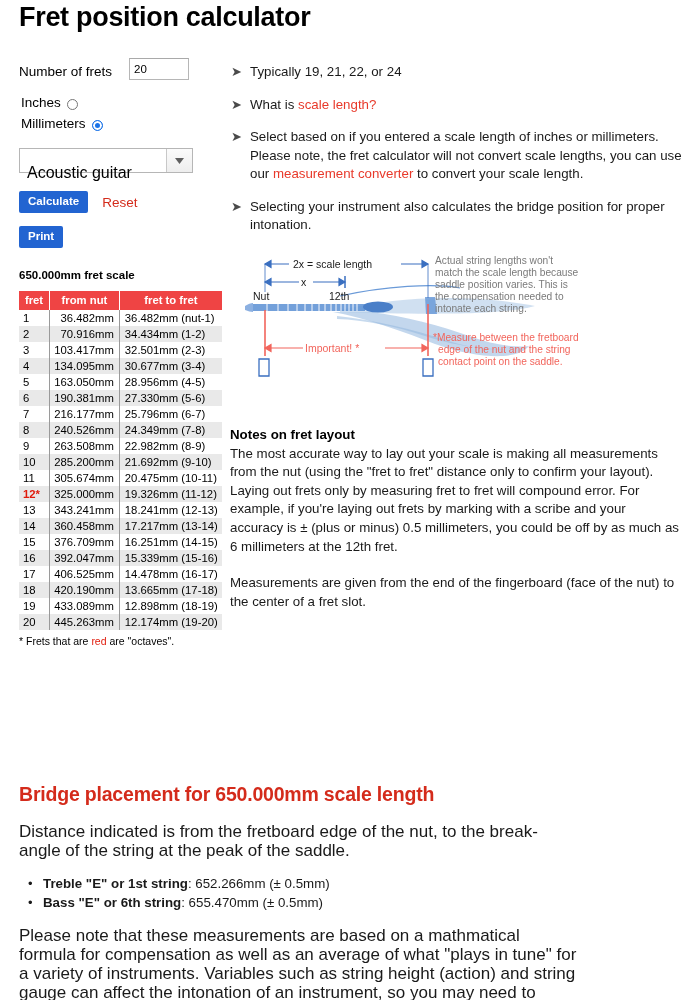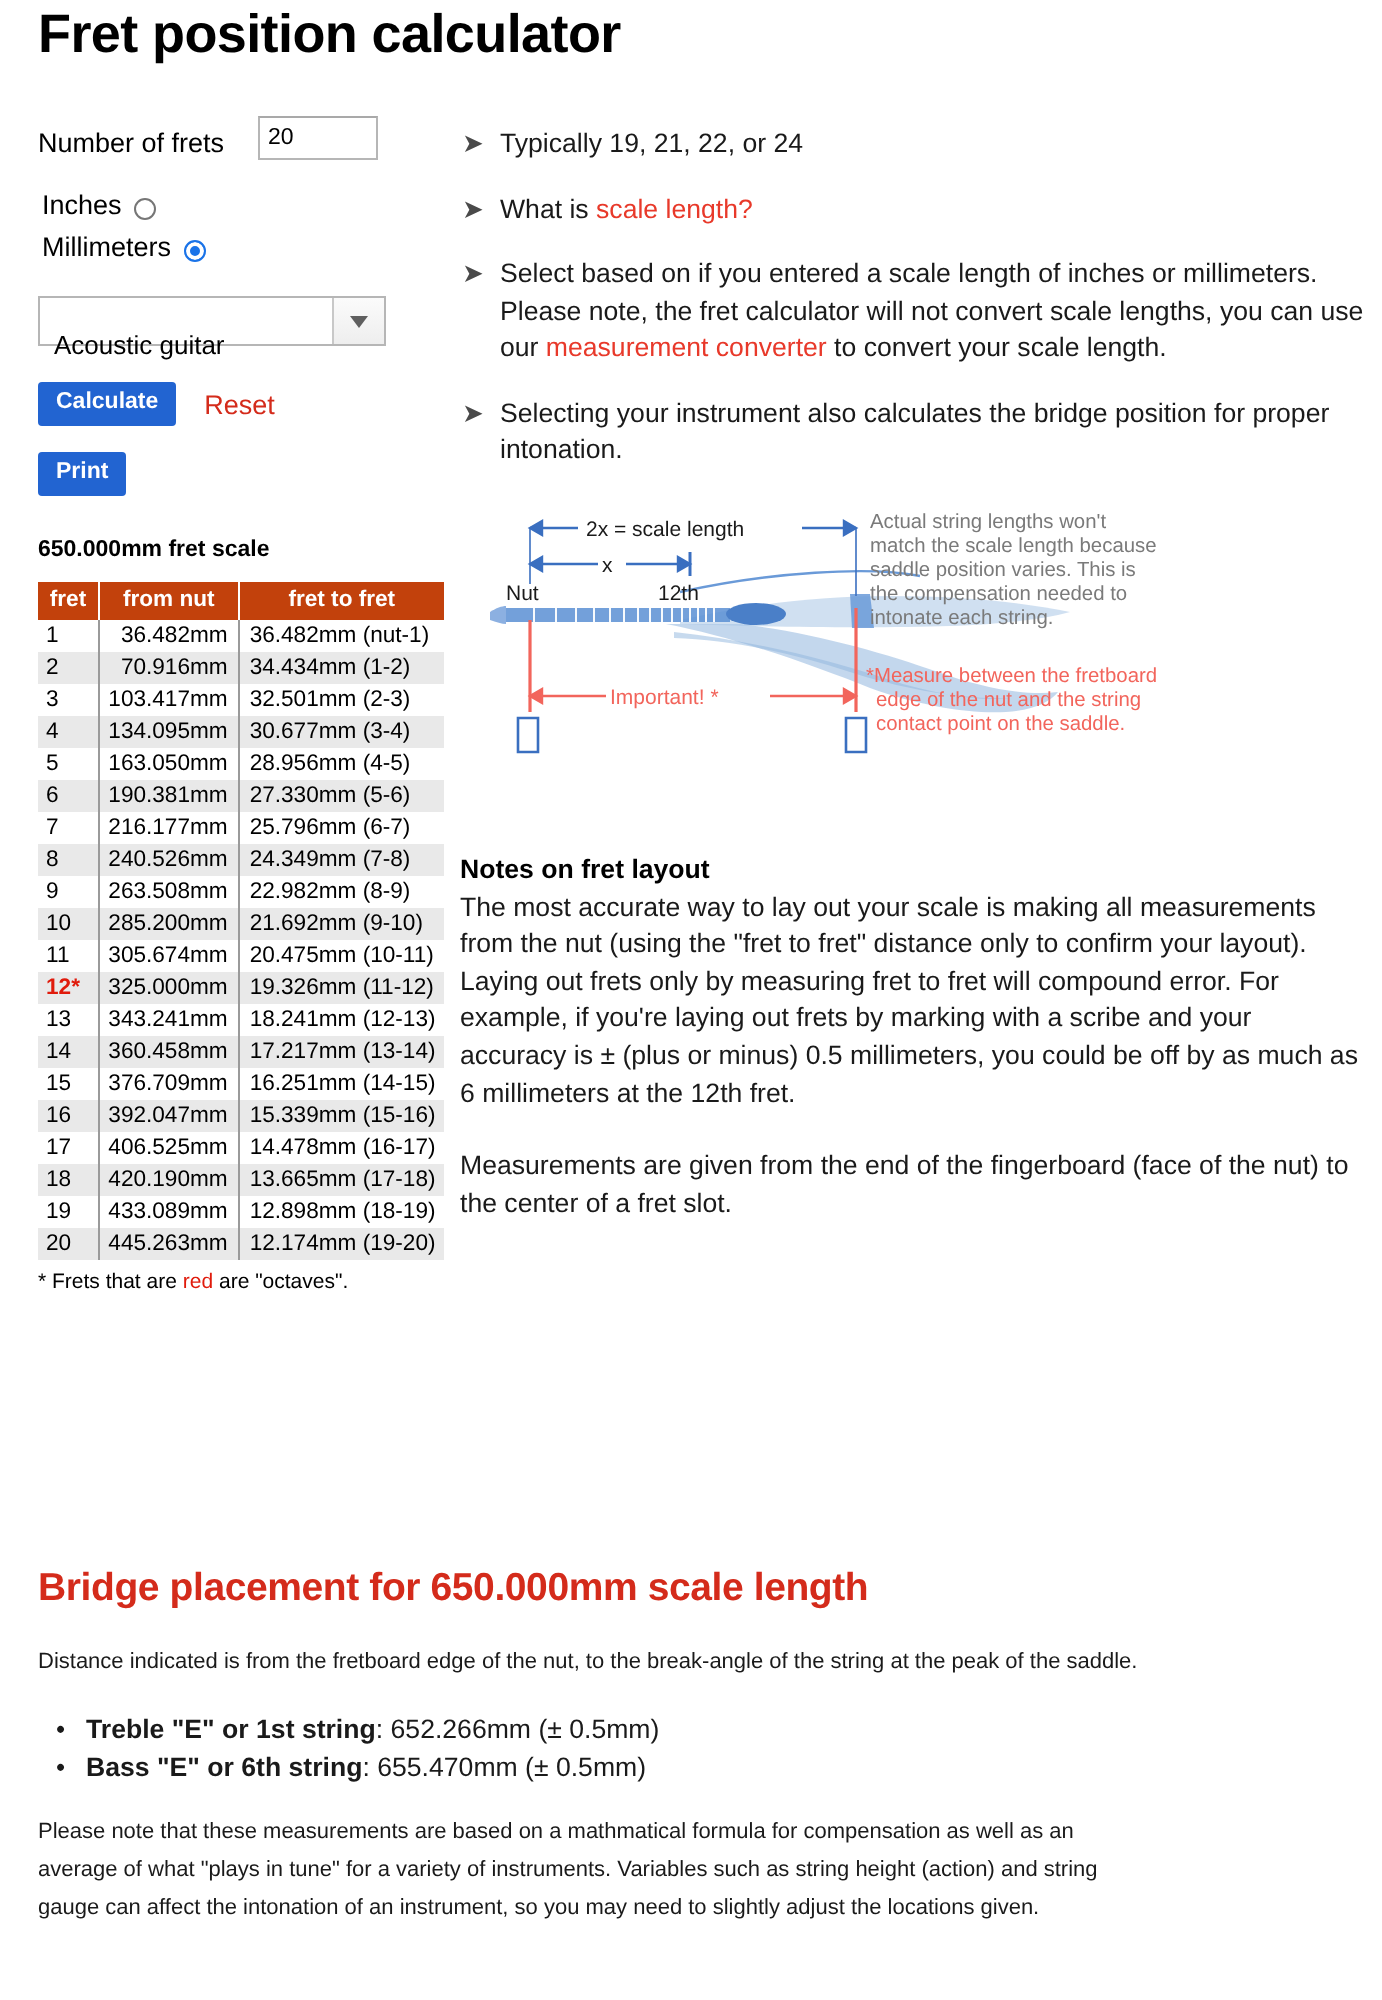--- a/index.html
+++ b/index.html
@@ -93,21 +93,21 @@
     width: 174px;
     height: 25px;
     box-sizing: border-box;
     border: 1px solid #b6b6b6;
     background: #fff;
     display: flex;
     align-items: center;
     position: relative;
   }
   .select-value {
-    font-size: 13px;
+    font-size: 16px;
     padding-left: 7px;
     color: #000;
     flex: 1;
     margin-top: 24px;
   }
   .select-arrow-btn {
     width: 25px;
     height: 23px;
     border-left: 1px solid #c8c8c8;
     background: linear-gradient(#fbfbfb, #eeeeee);
@@ -147,21 +147,21 @@
     font-weight: bold;
     color: #000;
     margin-bottom: 10px;
   }
   table.fret-table {
     border-collapse: collapse;
     width: 203px;
     font-size: 11.3px;
   }
   table.fret-table th {
-    background: #c2410c;
+    background: #ef4444;
     color: #ffffff;
     font-weight: bold;
     font-size: 11.3px;
     padding: 3px 2px 4px 2px;
     border-left: 1px solid #ffffff;
     text-align: center;
   }
   table.fret-table th:first-child { border-left: none; }
   table.fret-table td {
     padding: 2px 4px 2px 4px;
@@ -251,21 +251,21 @@
   }
   .bridge h2 {
     margin: 0 0 16px 0;
     font-size: 19.5px;
     font-weight: bold;
     color: #d42b1b;
     letter-spacing: -0.2px;
   }
   .bridge p {
     margin: 0 0 14px 0;
-    font-size: 11px;
+    font-size: 17px;
     line-height: 19px;
     color: #1a1a1a;
   }
   .bridge ul {
     margin: 0 0 14px 0;
     padding-left: 22px;
     list-style: none;
   }
   .bridge li {
     font-size: 13.3px;

